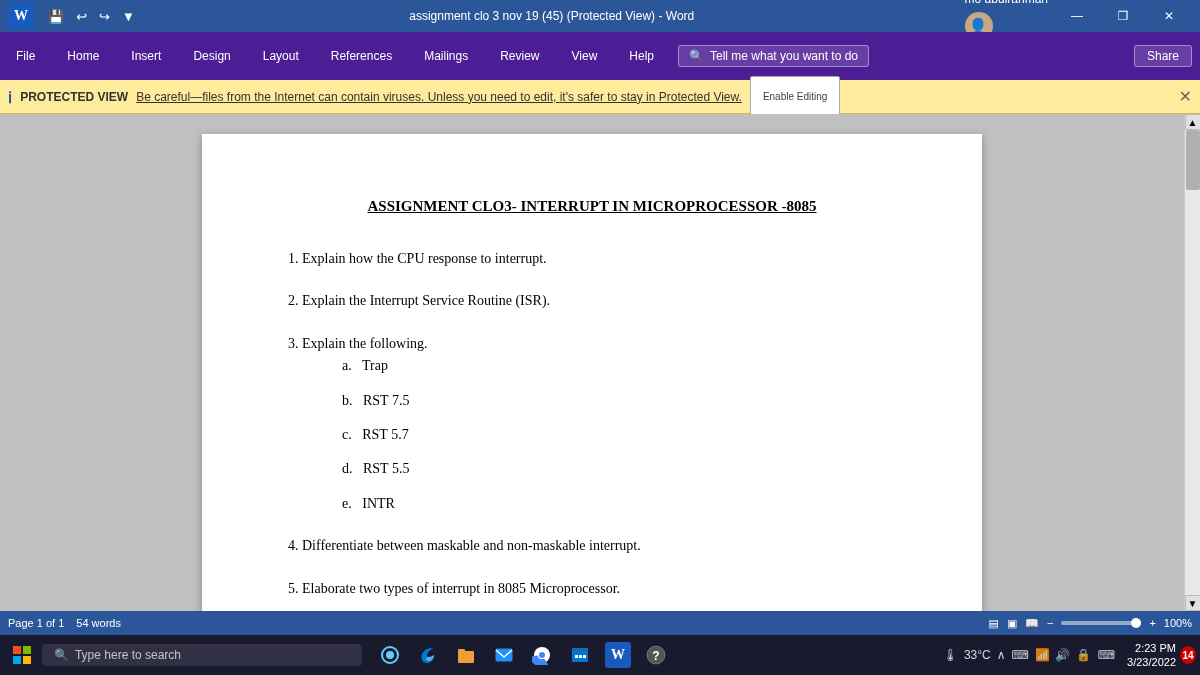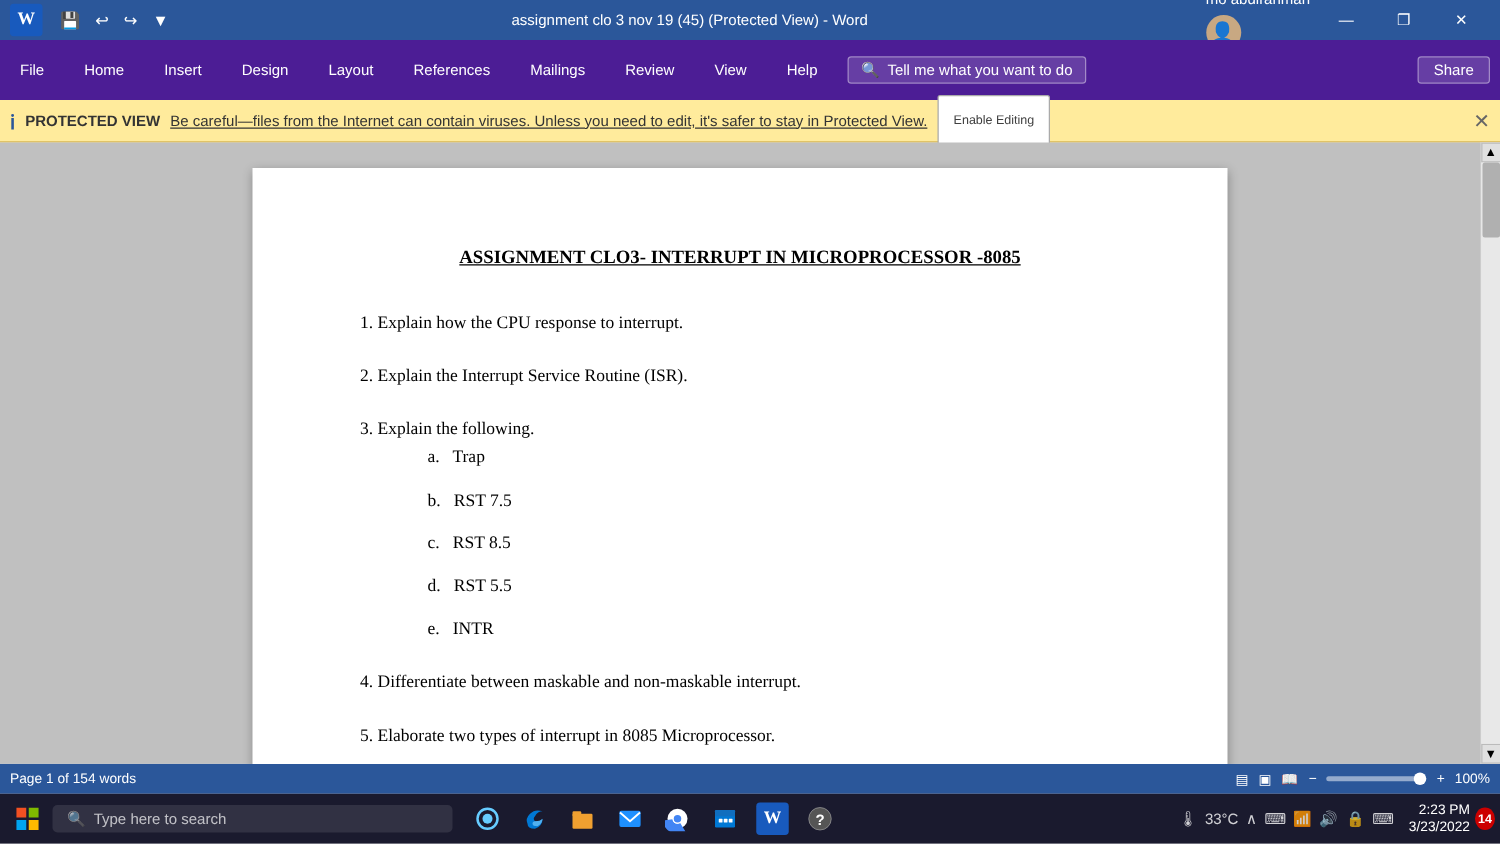--- a/index.html
+++ b/index.html
@@ -117,20 +117,21 @@
 
     
     .status-bar {
       height: 24px;
       background: #2b579a;
       display: flex;
       align-items: center;
       padding: 0 8px;
       color: white;
       font-size: 11px;
+      gap: 12px;
       flex-shrink: 0;
     }
     .status-right { margin-left: auto; display: flex; align-items: center; gap: 8px; }
     .zoom-slider { width: 80px; height: 4px; background: rgba(255,255,255,0.5); border-radius: 2px; position: relative; cursor: pointer; }
     .zoom-thumb { width: 10px; height: 10px; background: white; border-radius: 50%; position: absolute; top: -3px; right: 0; }
 
     
     .taskbar {
       height: 40px;
       background: #1a1a2e;
@@ -225,21 +226,21 @@
             <li>
               <span>a.&nbsp;&nbsp;</span>
               <span>Trap</span>
             </li>
             <li>
               <span>b.&nbsp;&nbsp;</span>
               <span>RST 7.5</span>
             </li>
             <li>
               <span>c.&nbsp;&nbsp;</span>
-              <span>RST 8.5</span>
+              <span>RST 5.7</span>
             </li>
             <li>
               <span>d.&nbsp;&nbsp;</span>
               <span>RST 5.5</span>
             </li>
             <li>
               <span>e.&nbsp;&nbsp;</span>
               <span>INTR</span>
             </li>
           </ol>

